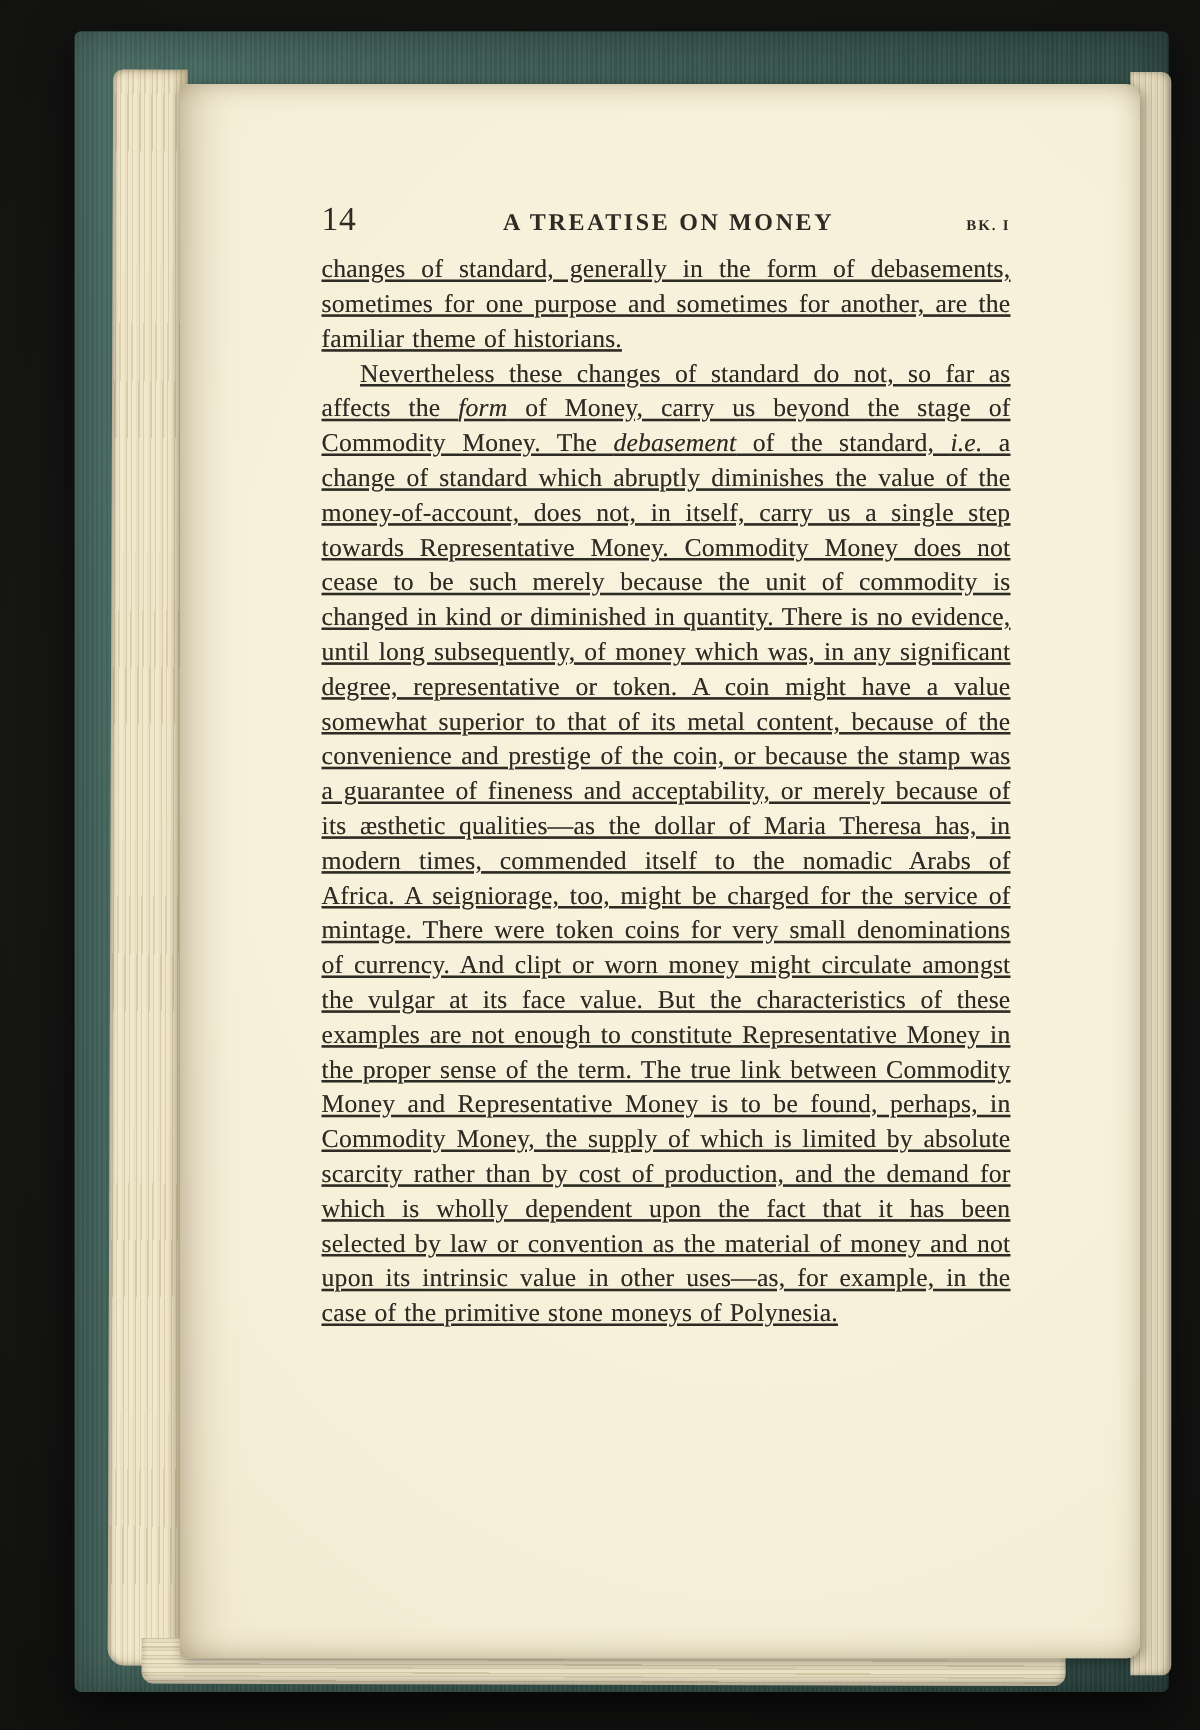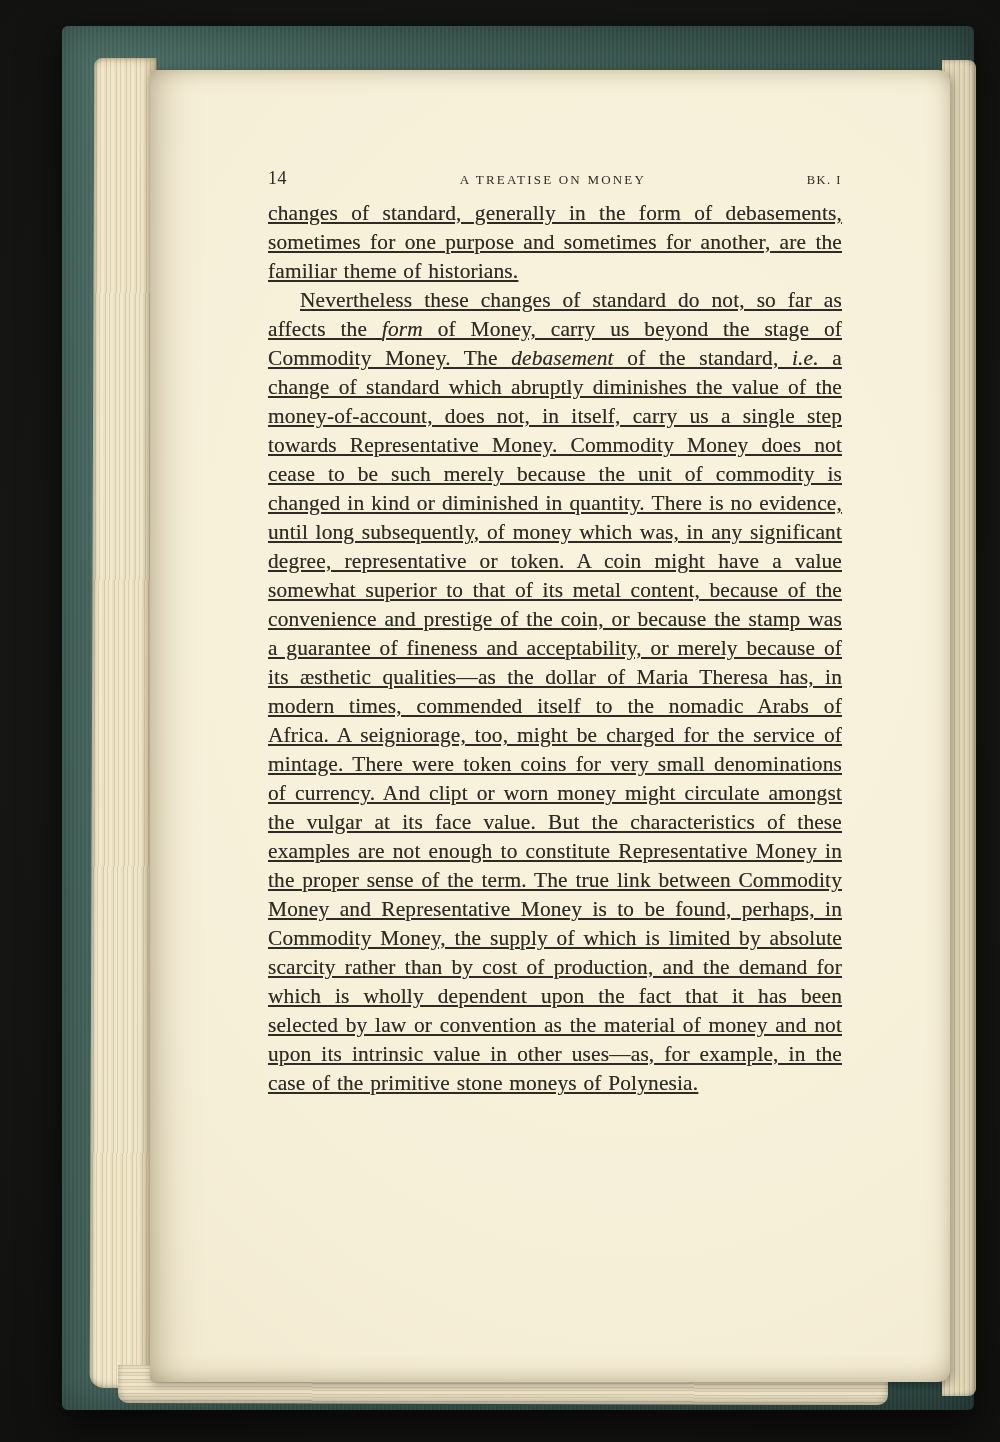--- a/index.html
+++ b/index.html
@@ -66,26 +66,26 @@
       2px 3px 10px rgba(0,0,0,.35);
   }
   .page-inner{
     position:absolute;left:118px;top:98px;width:574px;
     color:#2e2b24;
   }
   .page-head{
     display:flex;justify-content:space-between;align-items:baseline;
     margin:0 0 10px 0;
   }
-  .folio{font-size:18px;letter-spacing:.5px;}
+  .folio{font-size:28px;letter-spacing:.5px;}
   .running-title{
-    font-size:13px;font-weight:400;letter-spacing:2.2px;
+    font-size:20px;font-weight:700;letter-spacing:2.2px;
     transform:translateX(6px);
   }
-  .book-marker{font-size:12.5px;font-weight:400;letter-spacing:1.5px;text-align:center;}
+  .book-marker{font-size:12.5px;font-weight:700;letter-spacing:1.5px;text-align:center;}
   .body-text p{
     margin:0;
     font-size:21.4px;line-height:29px;
     text-align:justify;
     letter-spacing:.15px;
     word-spacing:1.2px;
     text-shadow:0 0 .5px rgba(46,43,36,.55);
     text-decoration:underline;
   }
   .body-text p.indent{text-indent:32px;}

